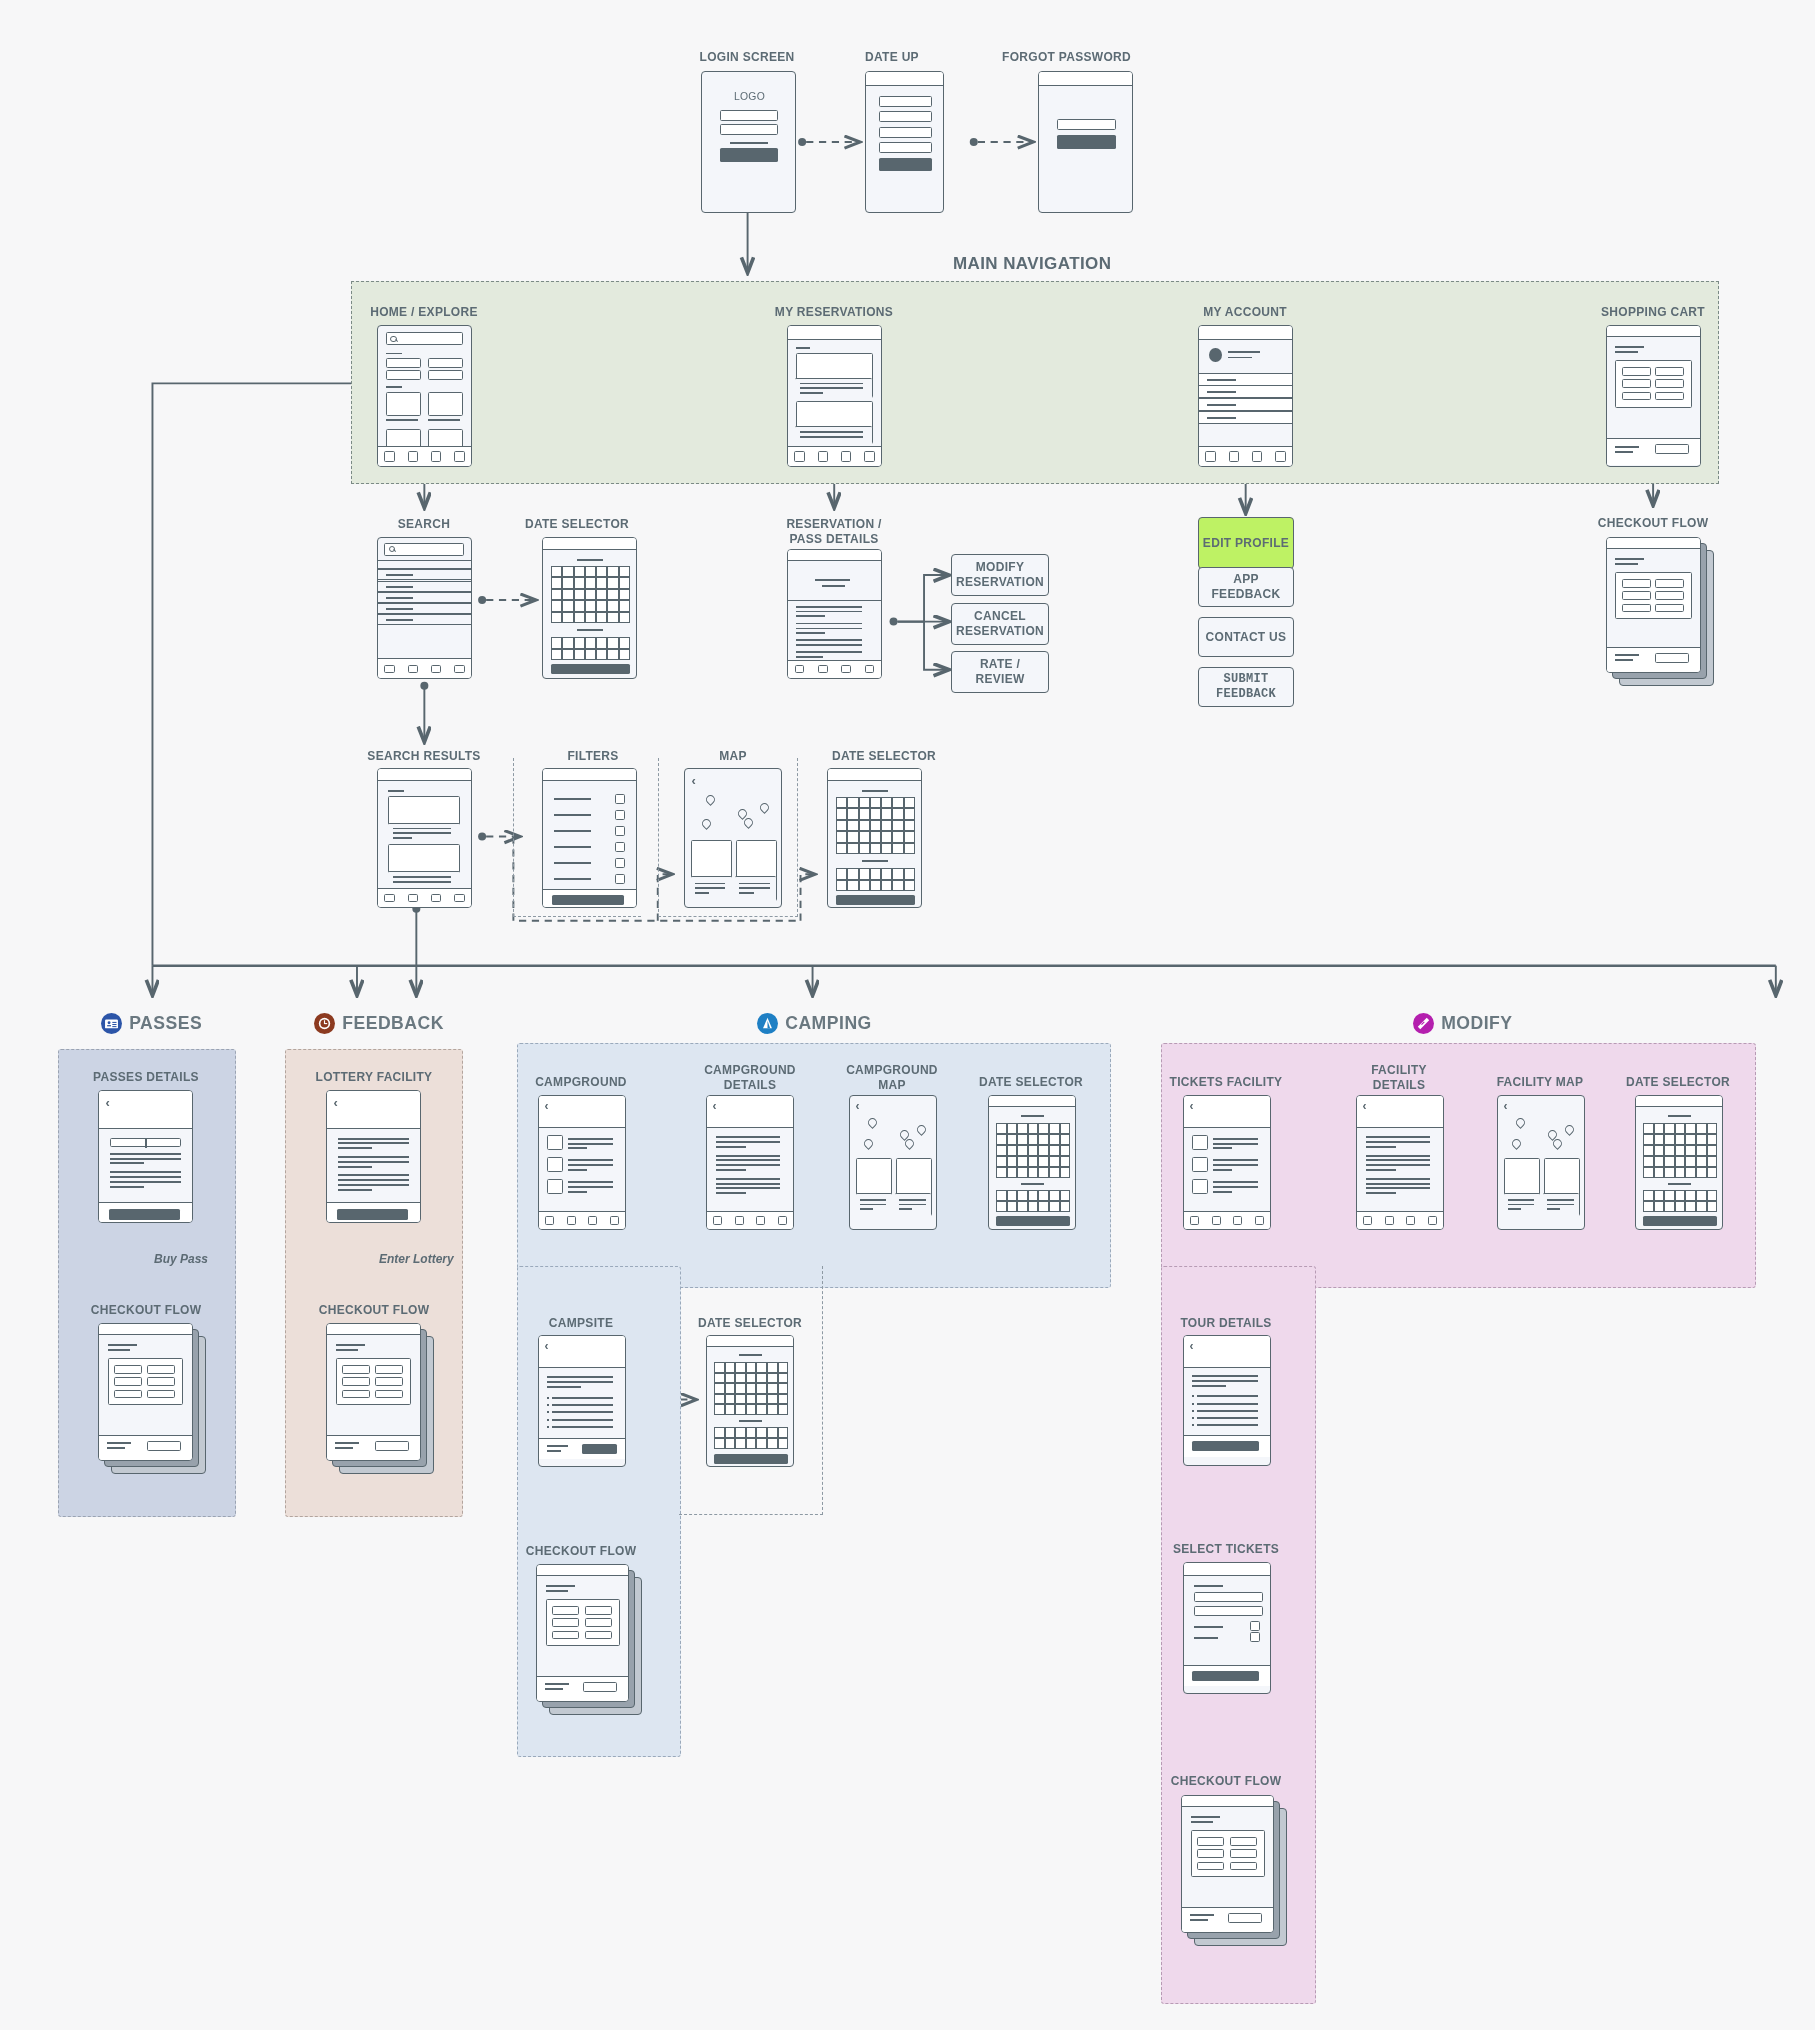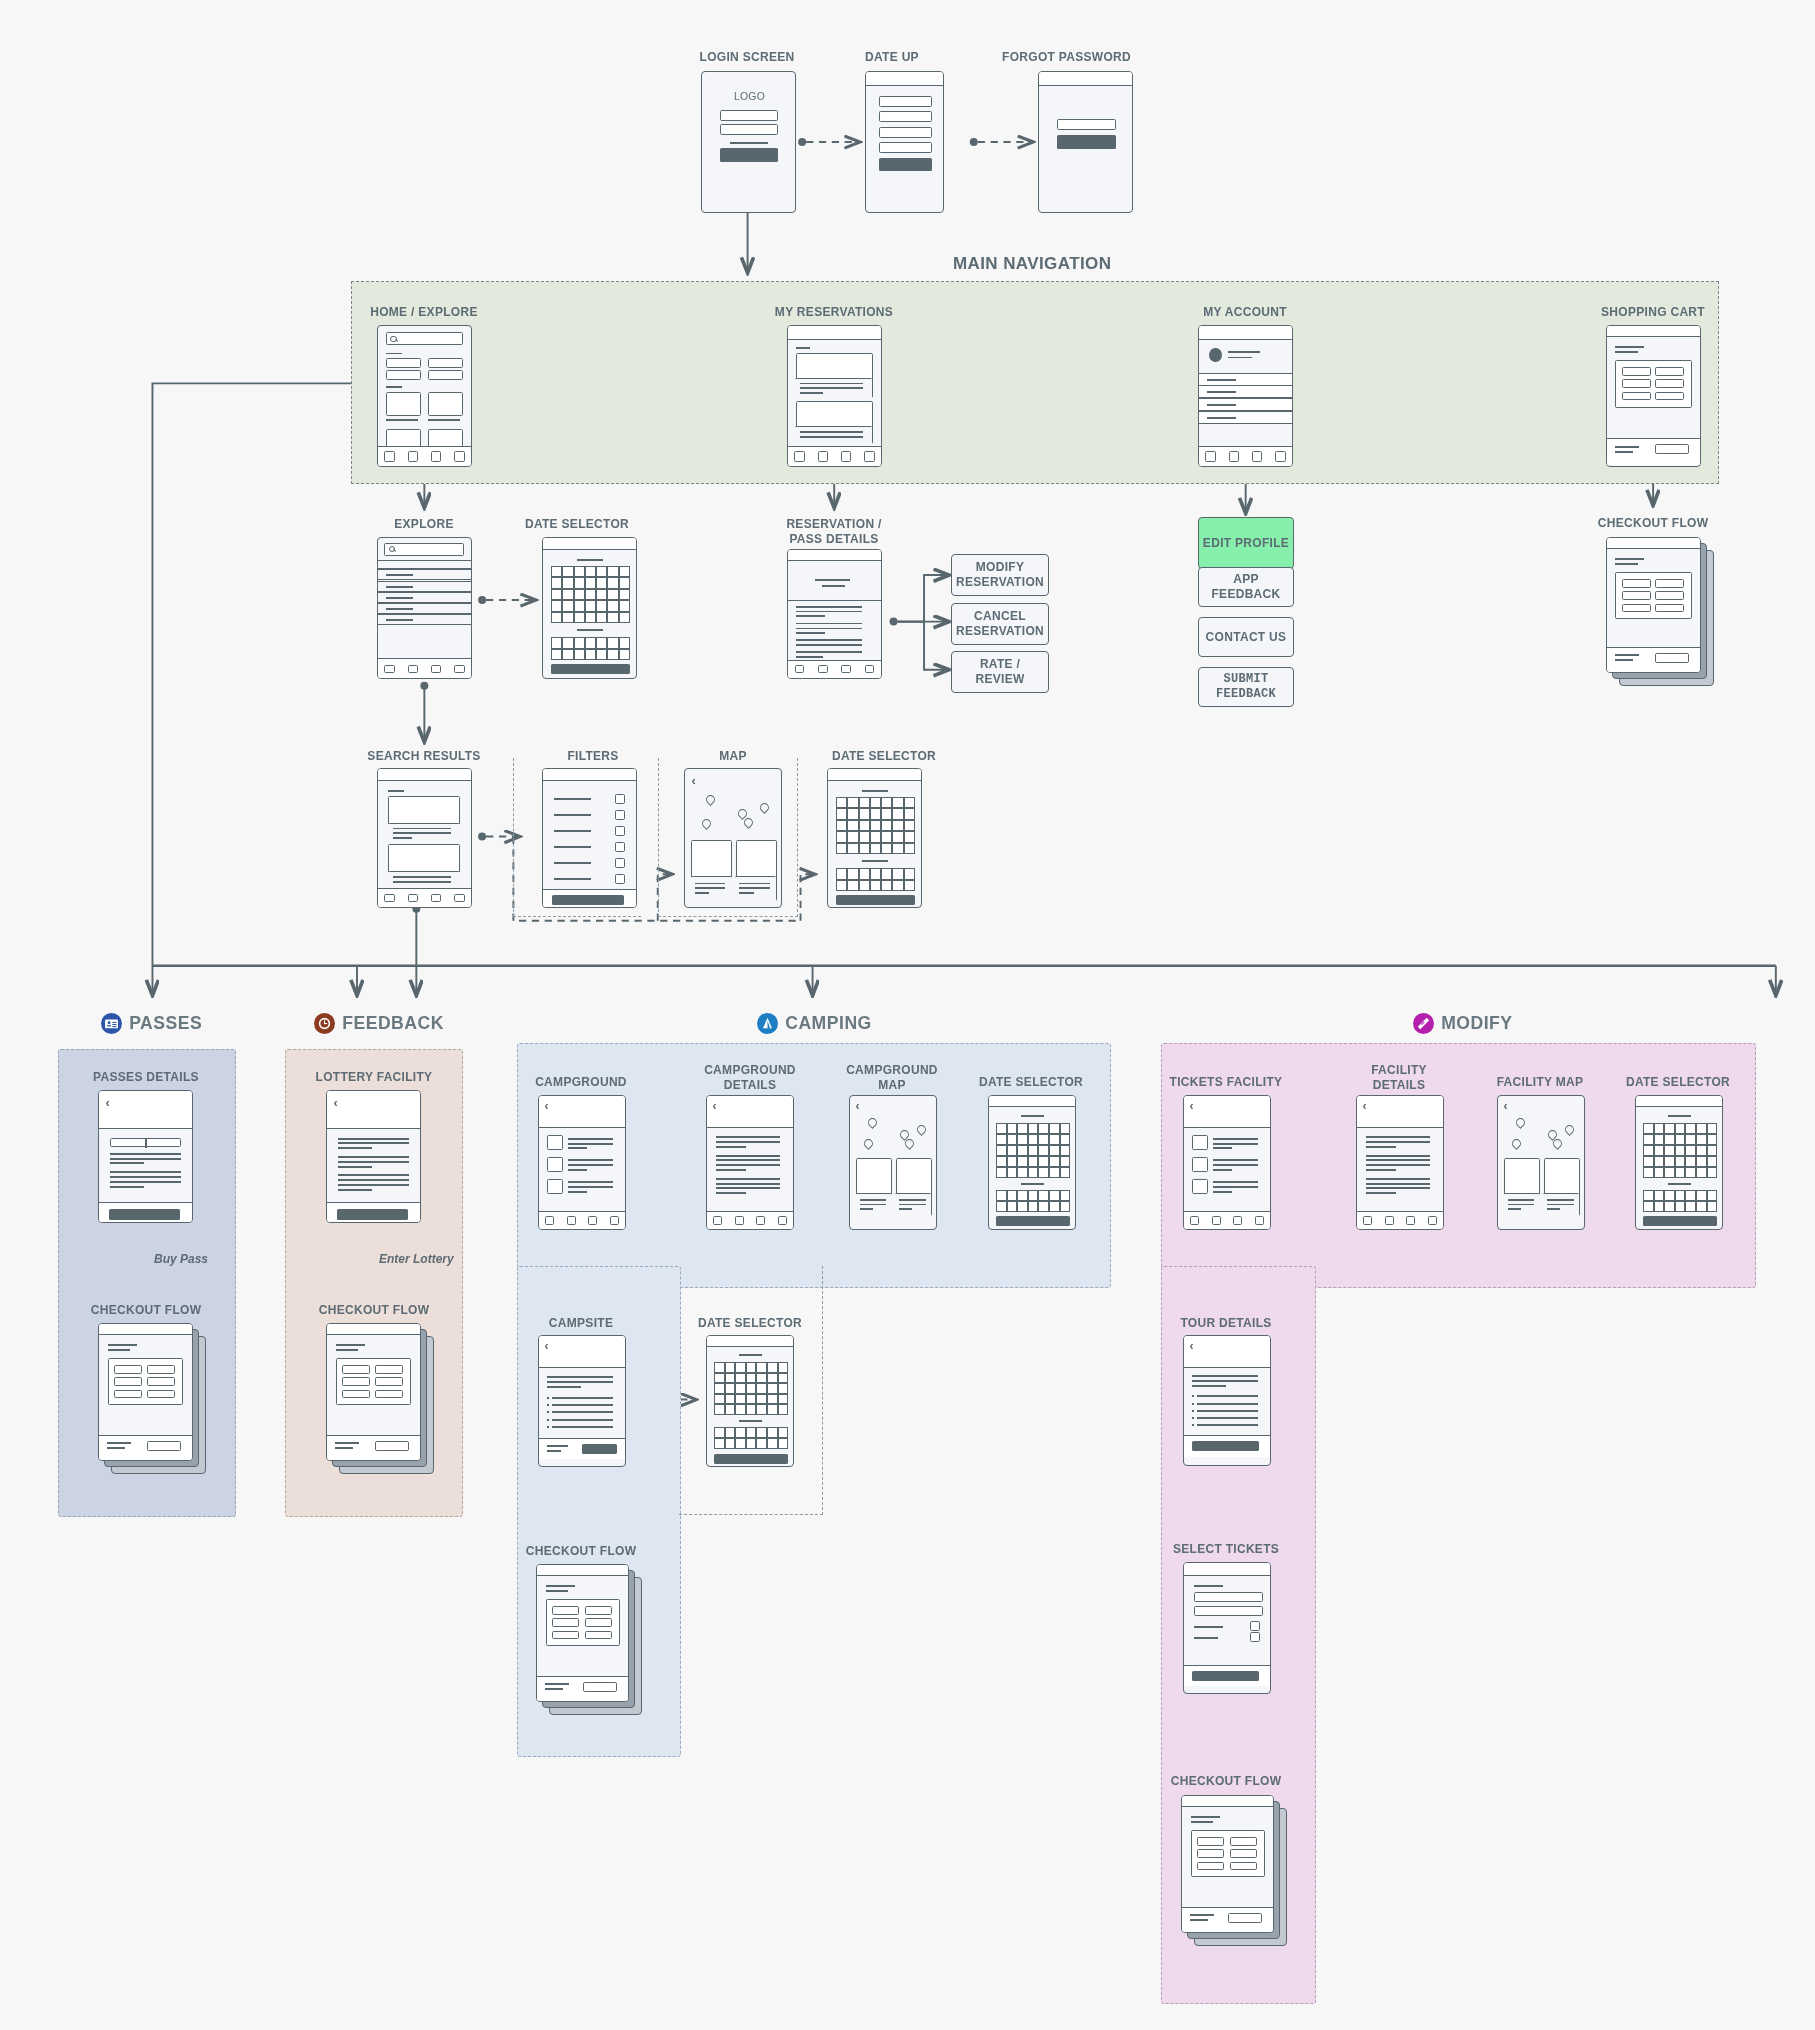--- a/index.html
+++ b/index.html
@@ -307,21 +307,21 @@
       <div class="obox" style="left:5.6px;top:30.5px;width:29px;height:8.8px;"></div>
       <div class="obox" style="left:39px;top:30.5px;width:29px;height:8.8px;"></div>
     </div>
     <div class="obox" style="left:-1.6px;top:112px;width:98px;height:26.5px;border-left:none;border-right:none;border-bottom:none;">
       <div class="bar" style="left:9.6px;top:7.2px;width:24px;height:1.9px;"></div>
       <div class="bar" style="left:9.6px;top:12px;width:17.6px;height:1.9px;"></div>
       <div class="obox" style="left:50px;top:4.8px;width:34px;height:10.4px;"></div>
     </div>
   </div>
 
-  <div class="lbl" style="left:344px;top:517px;width:160px;">EXPLORE</div>
+  <div class="lbl" style="left:344px;top:517px;width:160px;">SEARCH</div>
   <div class="phone" style="left:377px;top:537px;width:95px;height:142px;">
     <div class="searchfield" style="left:6.4px;top:4.8px;width:80px;height:13px;">
       <span class="mag"></span>
     </div>
     <div class="sbox" style="left:-1.6px;top:21.7px;width:98px;height:9.6px;border-left:none;border-right:none;"></div>
     <div class="sbox" style="left:-1.6px;top:31px;width:98px;height:11.2px;border-left:none;border-right:none;">
         <div class="bar" style="left:9.6px;top:4px;width:27px;height:1.8px;"></div>
       </div>
     <div class="sbox" style="left:-1.6px;top:43px;width:98px;height:11.2px;border-left:none;border-right:none;">
         <div class="bar" style="left:9.6px;top:4px;width:27px;height:1.8px;"></div>
@@ -436,21 +436,21 @@
   </div>
   <div class="phone" style="left:951px;top:603px;width:98px;height:42px;border-radius:4px;background:#f4f6fa;display:flex;align-items:center;justify-content:center;">
     <span class="lbl" style="position:static;width:100%;">CANCEL
 RESERVATION</span>
   </div>
   <div class="phone" style="left:951px;top:651px;width:98px;height:42px;border-radius:4px;background:#f4f6fa;display:flex;align-items:center;justify-content:center;">
     <span class="lbl" style="position:static;width:100%;">RATE /
 REVIEW</span>
   </div>
 
-  <div class="phone" style="left:1198px;top:517px;width:96px;height:52px;border-radius:4px;background:#86efac;display:flex;align-items:center;justify-content:center;">
+  <div class="phone" style="left:1198px;top:517px;width:96px;height:52px;border-radius:4px;background:#bef264;display:flex;align-items:center;justify-content:center;">
     <span class="lbl" style="position:static;width:100%;">EDIT PROFILE</span>
   </div>
   <div class="phone" style="left:1198px;top:567px;width:96px;height:40px;border-radius:4px;background:#f4f6fa;display:flex;align-items:center;justify-content:center;">
     <span class="lbl" style="position:static;width:100%;">APP FEEDBACK</span>
   </div>
   <div class="phone" style="left:1198px;top:617px;width:96px;height:40px;border-radius:4px;background:#f4f6fa;display:flex;align-items:center;justify-content:center;">
     <span class="lbl" style="position:static;width:100%;">CONTACT US</span>
   </div>
   <div class="phone" style="left:1198px;top:667px;width:96px;height:40px;border-radius:4px;background:#f4f6fa;display:flex;align-items:center;justify-content:center;">
     <span class="lbl" style="position:static;width:100%;font-family:Liberation Mono, monospace;">SUBMIT

